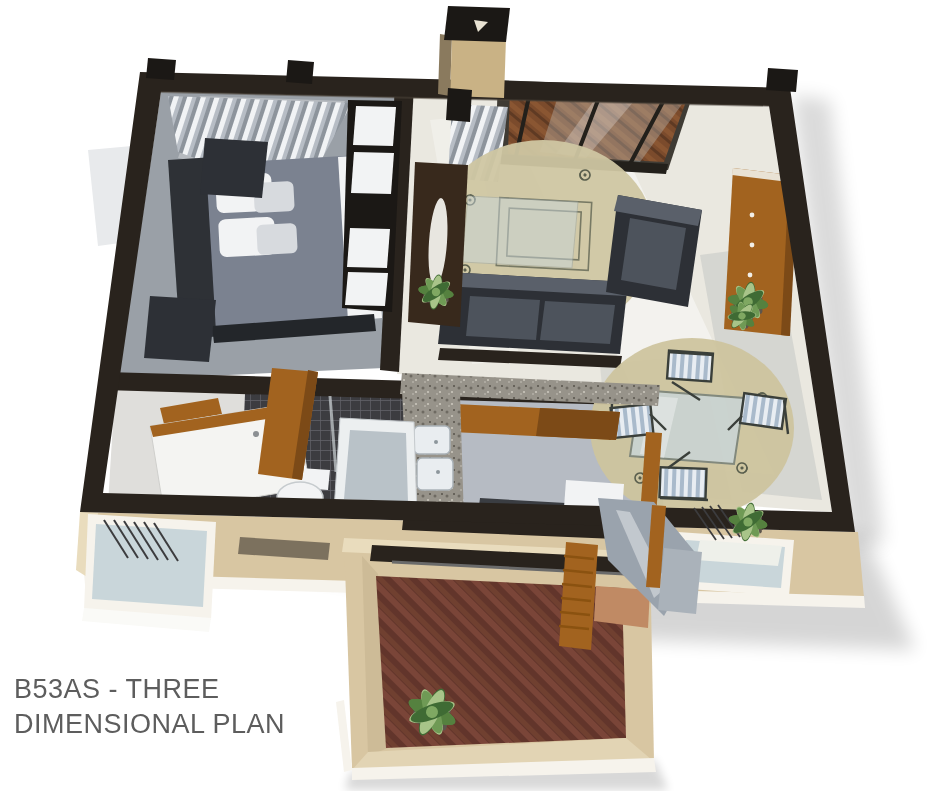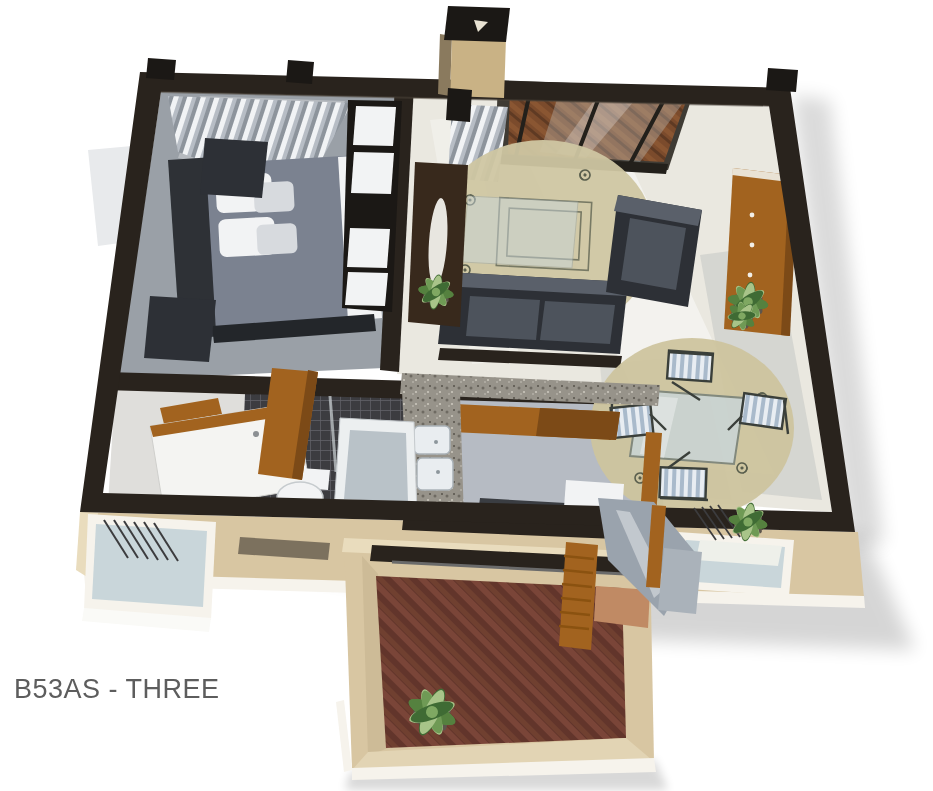--- a/index.html
+++ b/index.html
@@ -330,15 +330,16 @@
     <polygon fill="#8a7a5e" points="440,34 452,36 450,96 438,94"></polygon>
     <polygon points="452,36 506,38 504,98 450,96" fill="#c9b285"></polygon>
     <polygon class="fwd" points="448,6 510,8 506,42 444,40"></polygon>
     <polygon fill="#e8e2d2" points="474,20 488,22 478,32"></polygon>
     <polygon class="fwd" points="448,88 472,90 470,122 446,120"></polygon>
   </g>
 </svg>
 
 <div class="caption">
   <div>B53AS - THREE</div>
+  <div>DIMENSIONAL PLAN</div>
 </div>
 
 </div>
 
 </body></html>

